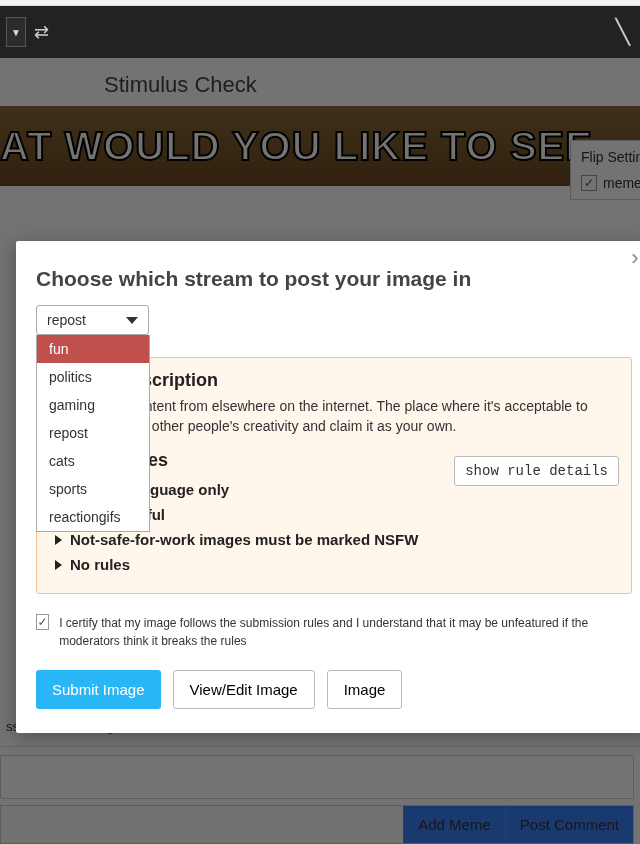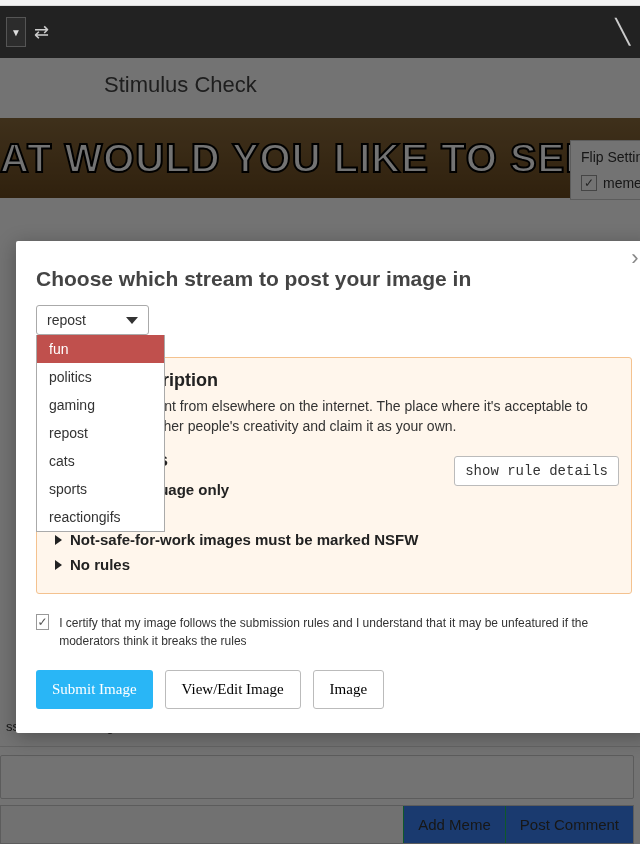--- a/index.html
+++ b/index.html
@@ -17,21 +17,21 @@
     .tb-btn {
       width: 20px; height: 30px; border: 1px solid #555; background: #2c2c2c;
       display: flex; align-items: center; justify-content: center; color: #ddd;
     }
     .tb-shuffle { width: 28px; border: none; font-size: 18px; color: #ccc; }
     .tb-right { margin-left: auto; color: #ccc; font-size: 24px; padding-right: 4px; }
     .page {
       background: #fff; position: relative; height: 786px;
     }
     .title-row {
-      padding: 14px 0 20px 104px; font-size: 22px; color: #444;
+      padding: 14px 0 8px 104px; font-size: 22px; color: #444;
     }
     .hero {
       height: 80px;
       background: linear-gradient(180deg,#8b6b3d 0%,#6b4a1f 100%);
       display:flex;align-items:center;
       font-family: Impact, "Arial Black", sans-serif;
       font-size: 40px; font-weight: 900; color: #fff; letter-spacing: 1px;
       white-space: nowrap; overflow: hidden;
       -webkit-text-stroke: 2px #000;
       padding-left: 0;
@@ -84,21 +84,21 @@
     .select-btn{
       width:113px;height:30px;border:1px solid #aaa;border-radius:3px;background:#fff;
       display:flex;align-items:center;justify-content:space-between;padding:0 10px;
       font-size:14px;color:#333;cursor:pointer;
     }
     .caret-down{
       width:0;height:0;border-left:6px solid transparent;border-right:6px solid transparent;
       border-top:7px solid #333;
     }
     .dropdown{
-      position:absolute;top:30px;left:0;width:129px;background:#fff;
+      position:absolute;top:30px;left:0;width:114px;background:#fff;
       border:1px solid #aaa;border-top:none;z-index:10;
     }
     .dd-item{
       padding:6px 12px;font-size:14px;color:#333;cursor:pointer;
     }
     .dd-item.highlighted{background:#c0504d;color:#fff;}
 
     .rules-panel{
       margin-top:22px;border:1px solid #f4c28f;background:#fff6ec;border-radius:3px;
       padding:12px 16px 16px 16px; position:relative;
@@ -115,21 +115,21 @@
       width:0;height:0;border-top:5px solid transparent;border-bottom:5px solid transparent;
       border-left:7px solid #222;flex-shrink:0;margin-left:2px;
     }
     .rule-text{font-weight:700;color:#222;}
 
     .cert-row{display:flex;gap:10px;align-items:flex-start;margin-top:20px;}
     .cert-text{font-size:12px;color:#333;line-height:1.5;}
 
     .action-row{display:flex;gap:12px;margin-top:20px;}
     .btn{
-      padding:10px 16px;font-size:15px;border-radius:3px;cursor:pointer;font-family:Liberation Serif, serif;
+      padding:10px 16px;font-size:15px;border-radius:3px;cursor:pointer;
     }
     .btn-primary{background:#29b6f6;color:#fff;border:none;}
     .btn-secondary{background:#fff;color:#000000;border:1px solid #bbb;}
   </style>
 </head>
 <body>
 
 <div class="topbar"></div>
 
 <div class="toolbar">

